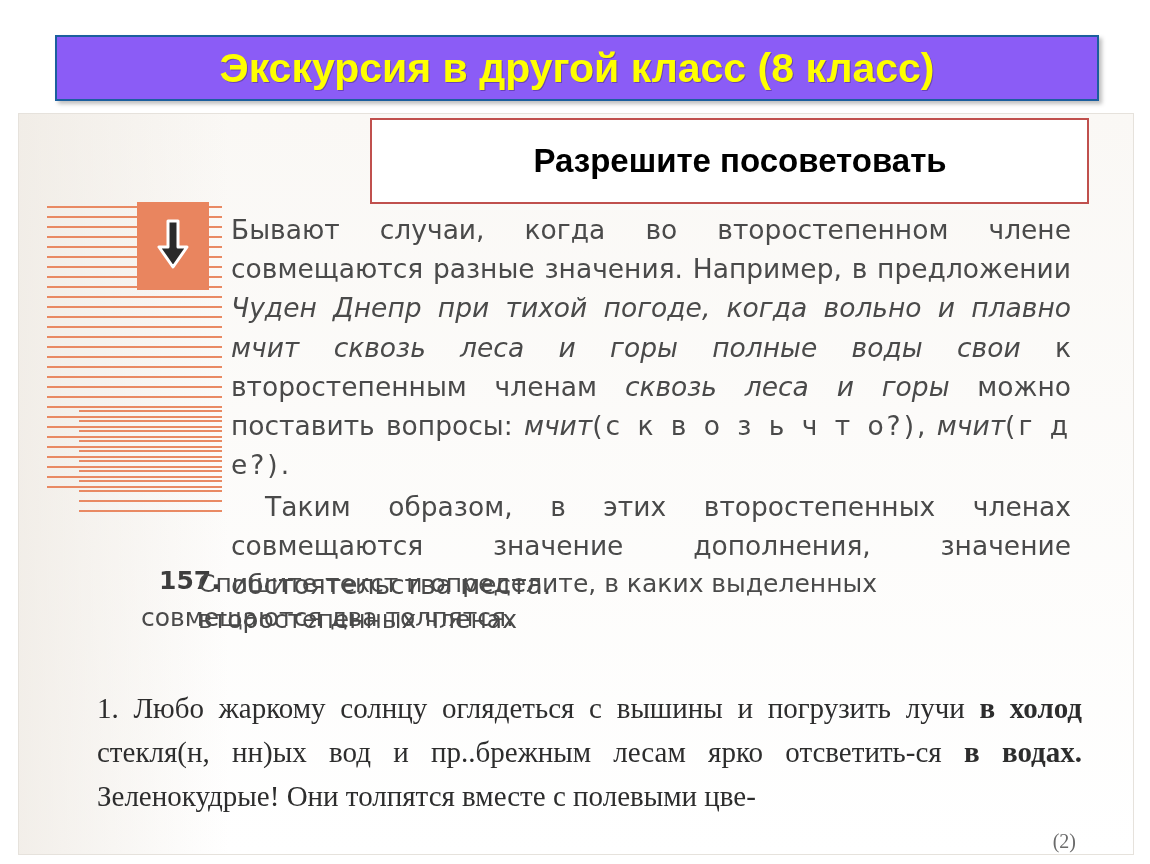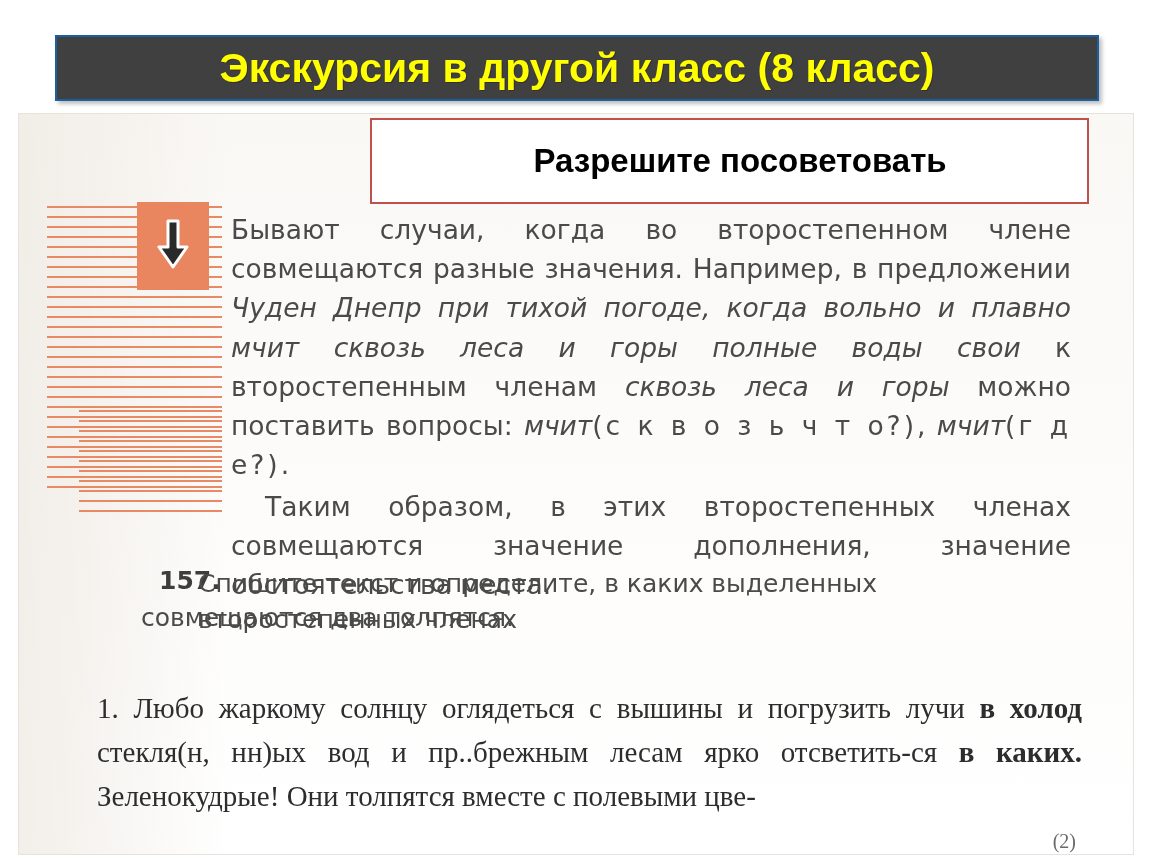--- a/index.html
+++ b/index.html
@@ -23,21 +23,21 @@
     padding: 0;
   }
 
   
   .title-bar {
     position: absolute;
     left: 55px;
     top: 35px;
     width: 1040px;
     height: 62px;
-    background: #404040;
+    background: #8b5cf6;
     border: 2px solid #1b5f9e;
     display: flex;
     align-items: center;
     justify-content: center;
     box-shadow: 3px 3px 4px rgba(0,0,0,0.25);
   }
   .title-bar .title-text {
     color: #ffff00;
     font-size: 41px;
     font-weight: bold;
@@ -221,21 +221,21 @@
       <p>Таким образом, в этих второстепенных членах совмещаются значение дополнения, значение обстоятельства места.</p>
     </div>
 
     <div class="ex-num">157.</div>
     <div class="ex-text">
       <span>Спишите текст и определите, в каких выделенных второстепенных членах</span>
       <span class="wrap2">совмещаются два толпятся.</span>
     </div>
 
     <div class="passage">
-      <span class="first">1.</span><span> Любо жаркому солнцу оглядеться с вышины и погрузить лучи </span><b>в холод</b><span> стекля(н, нн)ых вод и пр..брежным лесам ярко отсветить-ся </span><b>в каких.</b><span> Зеленокудрые! Они толпятся вместе с полевыми цве-</span>
+      <span class="first">1.</span><span> Любо жаркому солнцу оглядеться с вышины и погрузить лучи </span><b>в холод</b><span> стекля(н, нн)ых вод и пр..брежным лесам ярко отсветить-ся </span><b>в водах.</b><span> Зеленокудрые! Они толпятся вместе с полевыми цве-</span>
       <span class="tail">(2)</span>
     </div>
   </div>
 
   <div class="callout">
     <span class="callout-text">Разрешите посоветовать</span>
   </div>
 
 </div>
 

